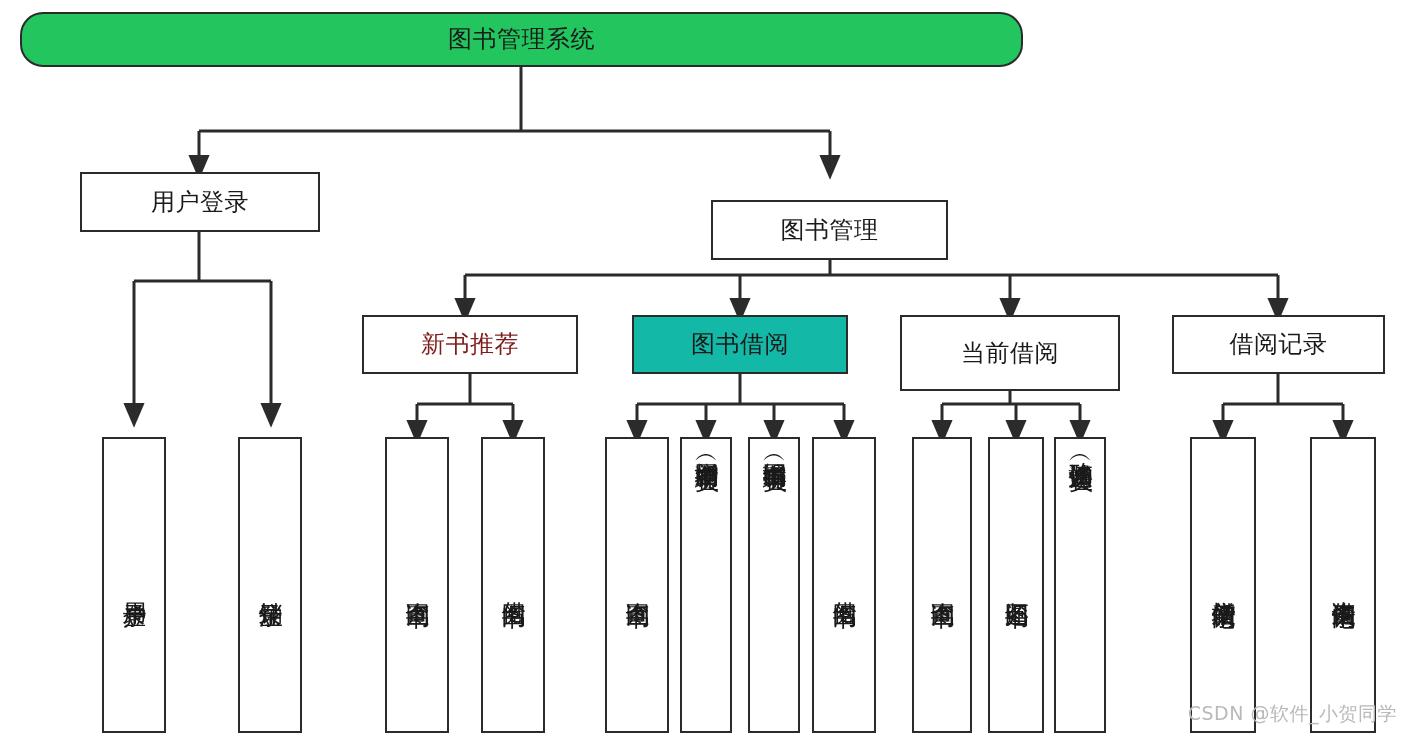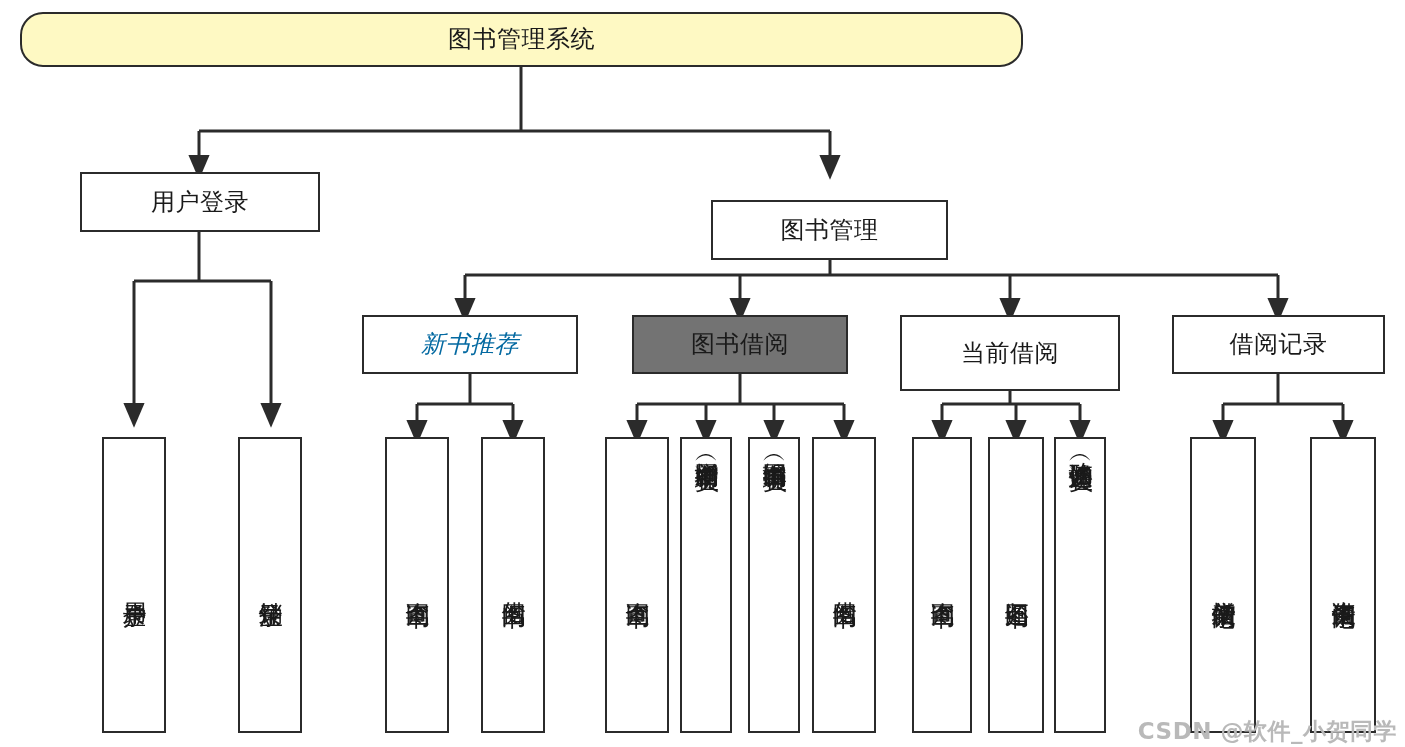--- a/index.html
+++ b/index.html
@@ -58,26 +58,25 @@
   #connectors {
     position: absolute;
     left: 0; top: 0;
     width: 1405px;
     height: 747px;
     pointer-events: none;
   }
   #watermark {
     position: absolute;
     right: 8px;
-    bottom: 0;
-    font-size: 23px;
+    bottom: 20px;
+    font-size: 19px;
     color: #b9b9b9;
     white-space: nowrap;
     letter-spacing: 0.5px;
-    font-weight: bold;
   }
 </style>
 </head>
 <body style="background: rgb(255, 255, 255);">
 
 <div id="diagram-root">
 
   <svg id="connectors" viewBox="0 0 1405 747" xmlns="http://www.w3.org/2000/svg">
     <defs>
       <marker id="arrow" markerWidth="9" markerHeight="9" refX="0.5" refY="4.2" orient="auto" markerUnits="strokeWidth">
@@ -124,35 +123,35 @@
       <path d="M1016,404 L1016,421" marker-end="url(#arrow)"></path>
       <path d="M1080,404 L1080,421" marker-end="url(#arrow)"></path>
 
       <path d="M1278,374 L1278,404"></path>
       <path d="M1223,404 L1343,404"></path>
       <path d="M1223,404 L1223,421" marker-end="url(#arrow)"></path>
       <path d="M1343,404 L1343,421" marker-end="url(#arrow)"></path>
     </g>
   </svg>
 
-  <div class="node-box" id="node-root" style="left: 20px; top: 12px; width: 1003px; height: 55px; border-color: rgb(43, 43, 43); background: #fef9c3; border-radius: 23px;">
+  <div class="node-box" id="node-root" style="left: 20px; top: 12px; width: 1003px; height: 55px; border-color: rgb(43, 43, 43); background: #22c55e; border-radius: 23px;">
     <span class="node-label-h" style="color: rgb(26, 26, 26);">图书管理系统</span>
   </div>
 
   <div class="node-box" id="node-l2-0" style="left: 80px; top: 172px; width: 240px; height: 60px; border-color: rgb(43, 43, 43); background: rgb(255, 255, 255);">
     <span class="node-label-h" style="color: rgb(26, 26, 26);">用户登录</span>
   </div>
   <div class="node-box" id="node-l2-1" style="left: 711px; top: 172px; width: 237px; height: 60px; border-color: rgb(43, 43, 43); background: rgb(255, 255, 255); margin-top: 28px;">
     <span class="node-label-h" style="color: rgb(26, 26, 26);">图书管理</span>
   </div>
 
   <div class="node-box" id="node-l3-0" style="left: 362px; top: 315px; width: 216px; height: 59px; border-color: rgb(43, 43, 43); background: rgb(255, 255, 255);">
-    <span class="node-label-h" style="color: #0369a1; font-style: italic;">新书推荐</span>
-  </div>
-  <div class="node-box" id="node-l3-1" style="left: 632px; top: 315px; width: 216px; height: 59px; border-color: rgb(43, 43, 43); background: #737373;">
+    <span class="node-label-h" style="color: #7f1d1d;">新书推荐</span>
+  </div>
+  <div class="node-box" id="node-l3-1" style="left: 632px; top: 315px; width: 216px; height: 59px; border-color: rgb(43, 43, 43); background: #14b8a6;">
     <span class="node-label-h" style="color: rgb(26, 26, 26);">图书借阅</span>
   </div>
   <div class="node-box" id="node-l3-2" style="left: 900px; top: 315px; width: 220px; height: 76px; border-color: rgb(43, 43, 43); background: rgb(255, 255, 255);">
     <span class="node-label-h" style="color: rgb(26, 26, 26);">当前借阅</span>
   </div>
   <div class="node-box" id="node-l3-3" style="left: 1172px; top: 315px; width: 213px; height: 59px; border-color: rgb(43, 43, 43); background: rgb(255, 255, 255);">
     <span class="node-label-h" style="color: rgb(26, 26, 26);">借阅记录</span>
   </div>
 
   <div class="node-box leaf-box centered" id="leaf-0" style="left: 102px; top: 437px; width: 64px; height: 296px; border-color: rgb(43, 43, 43); background: rgb(255, 255, 255);">

